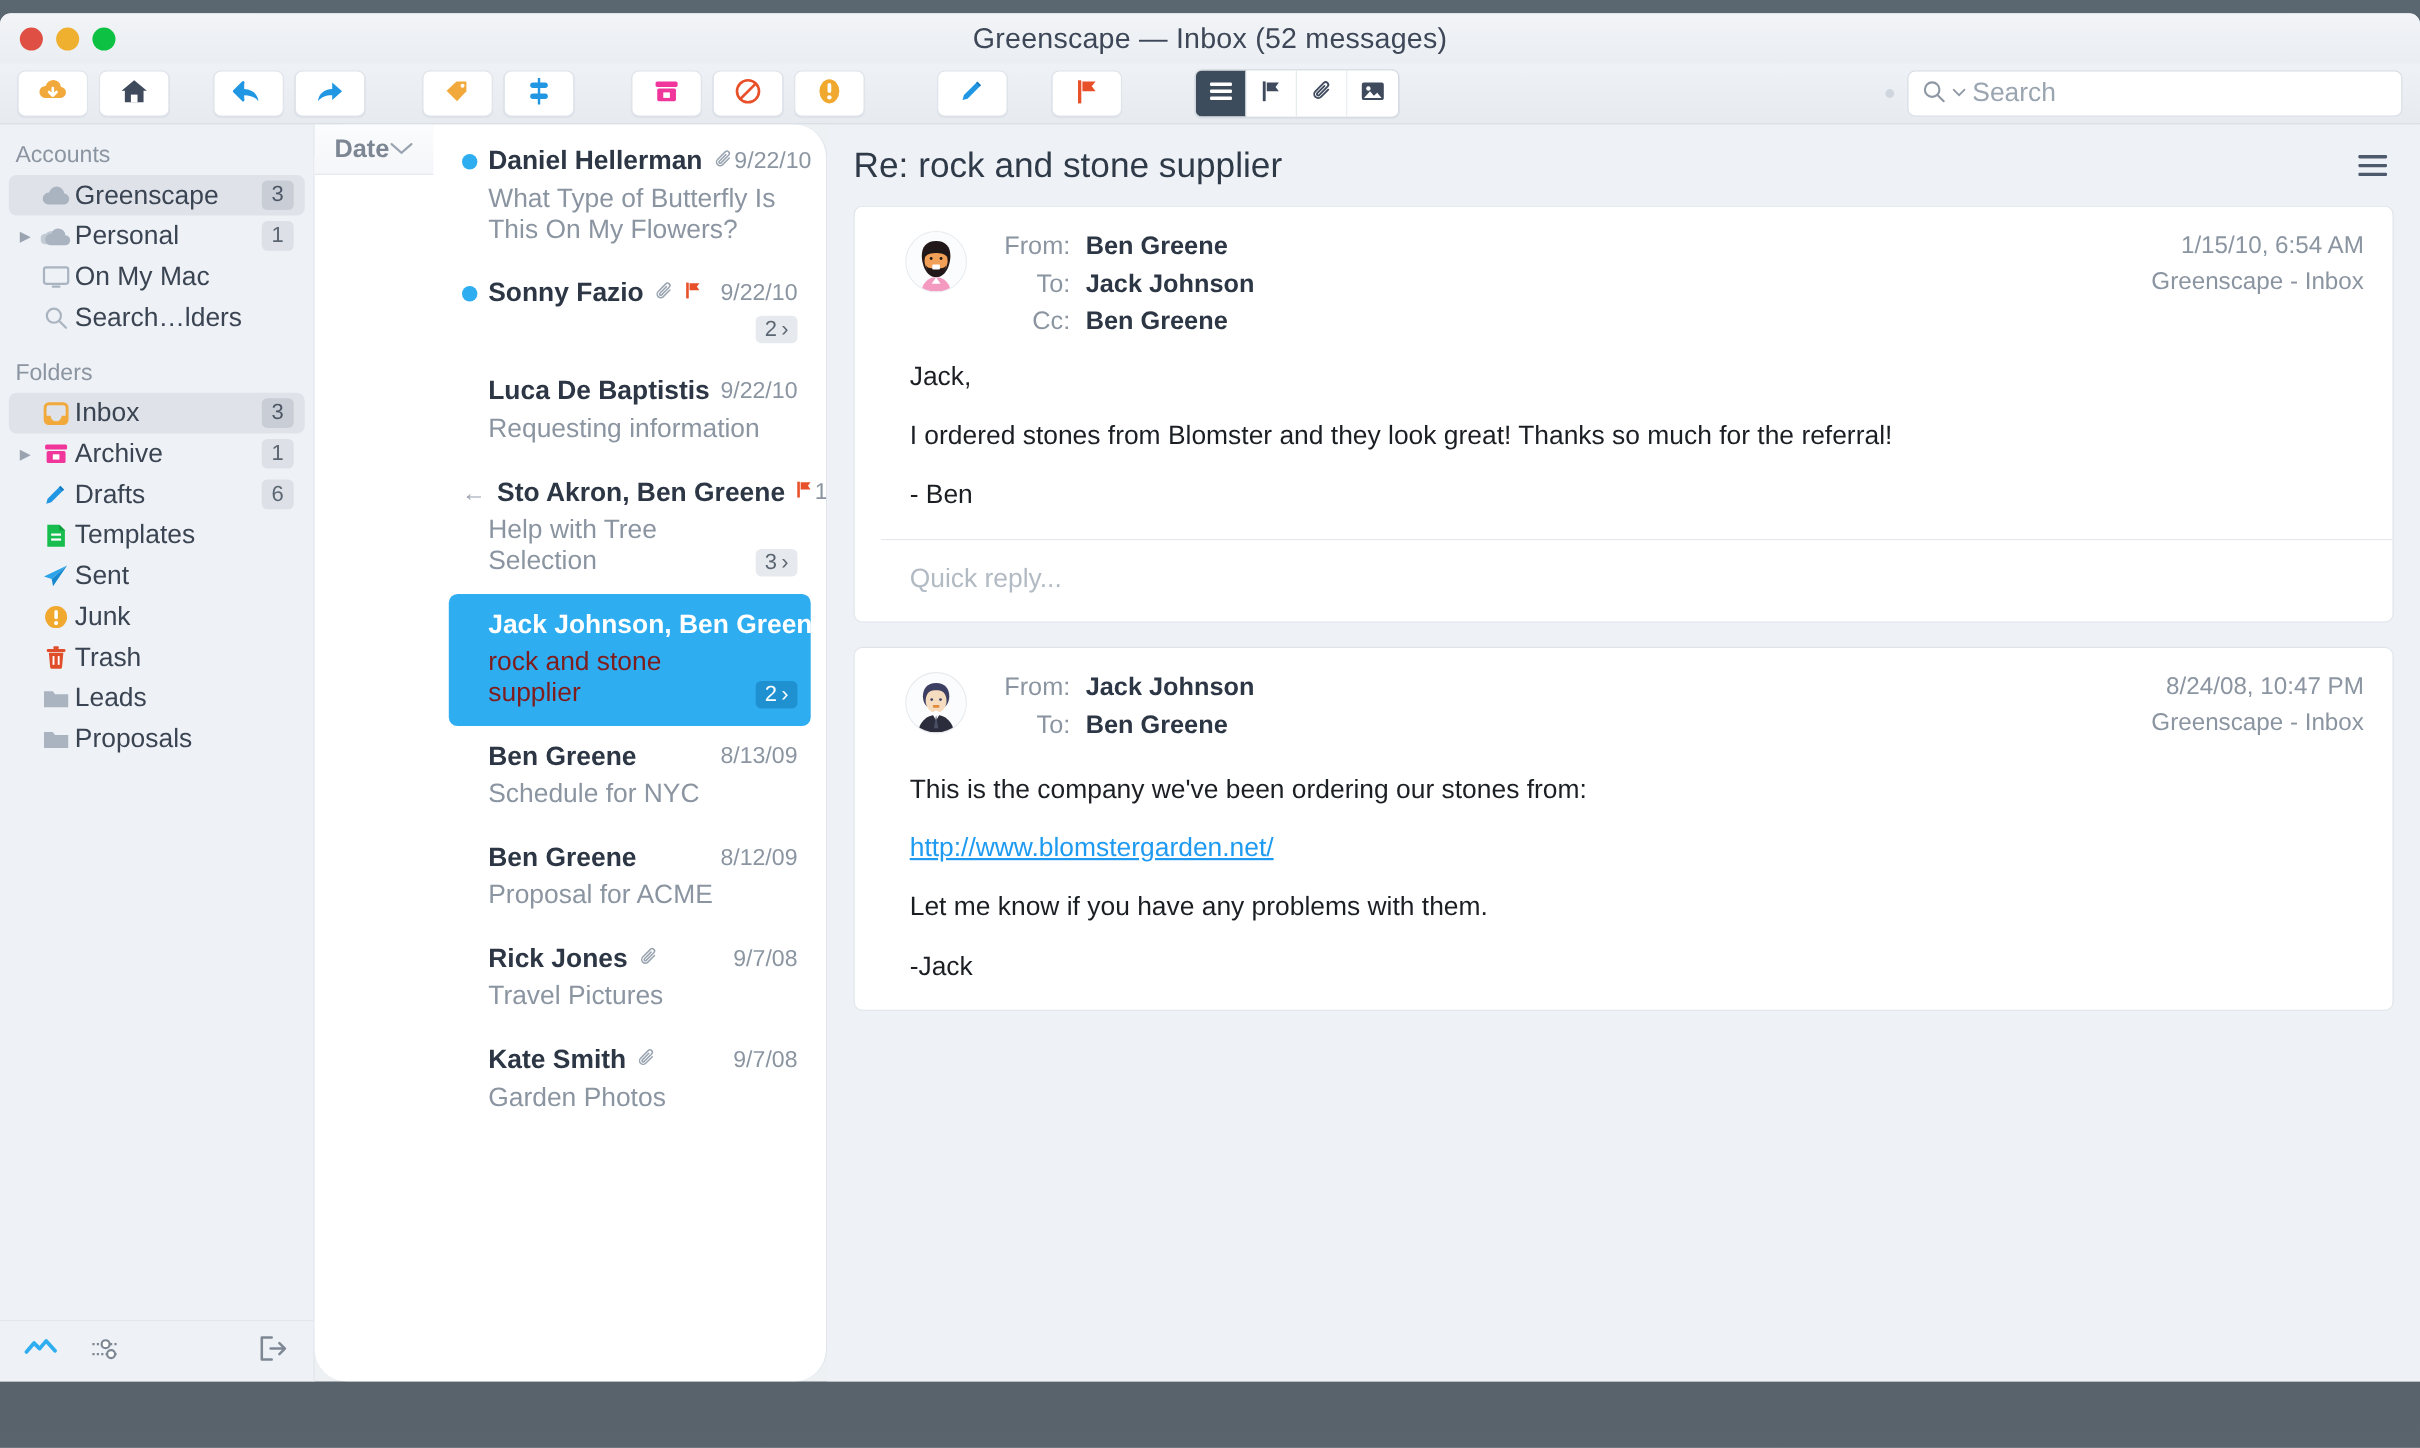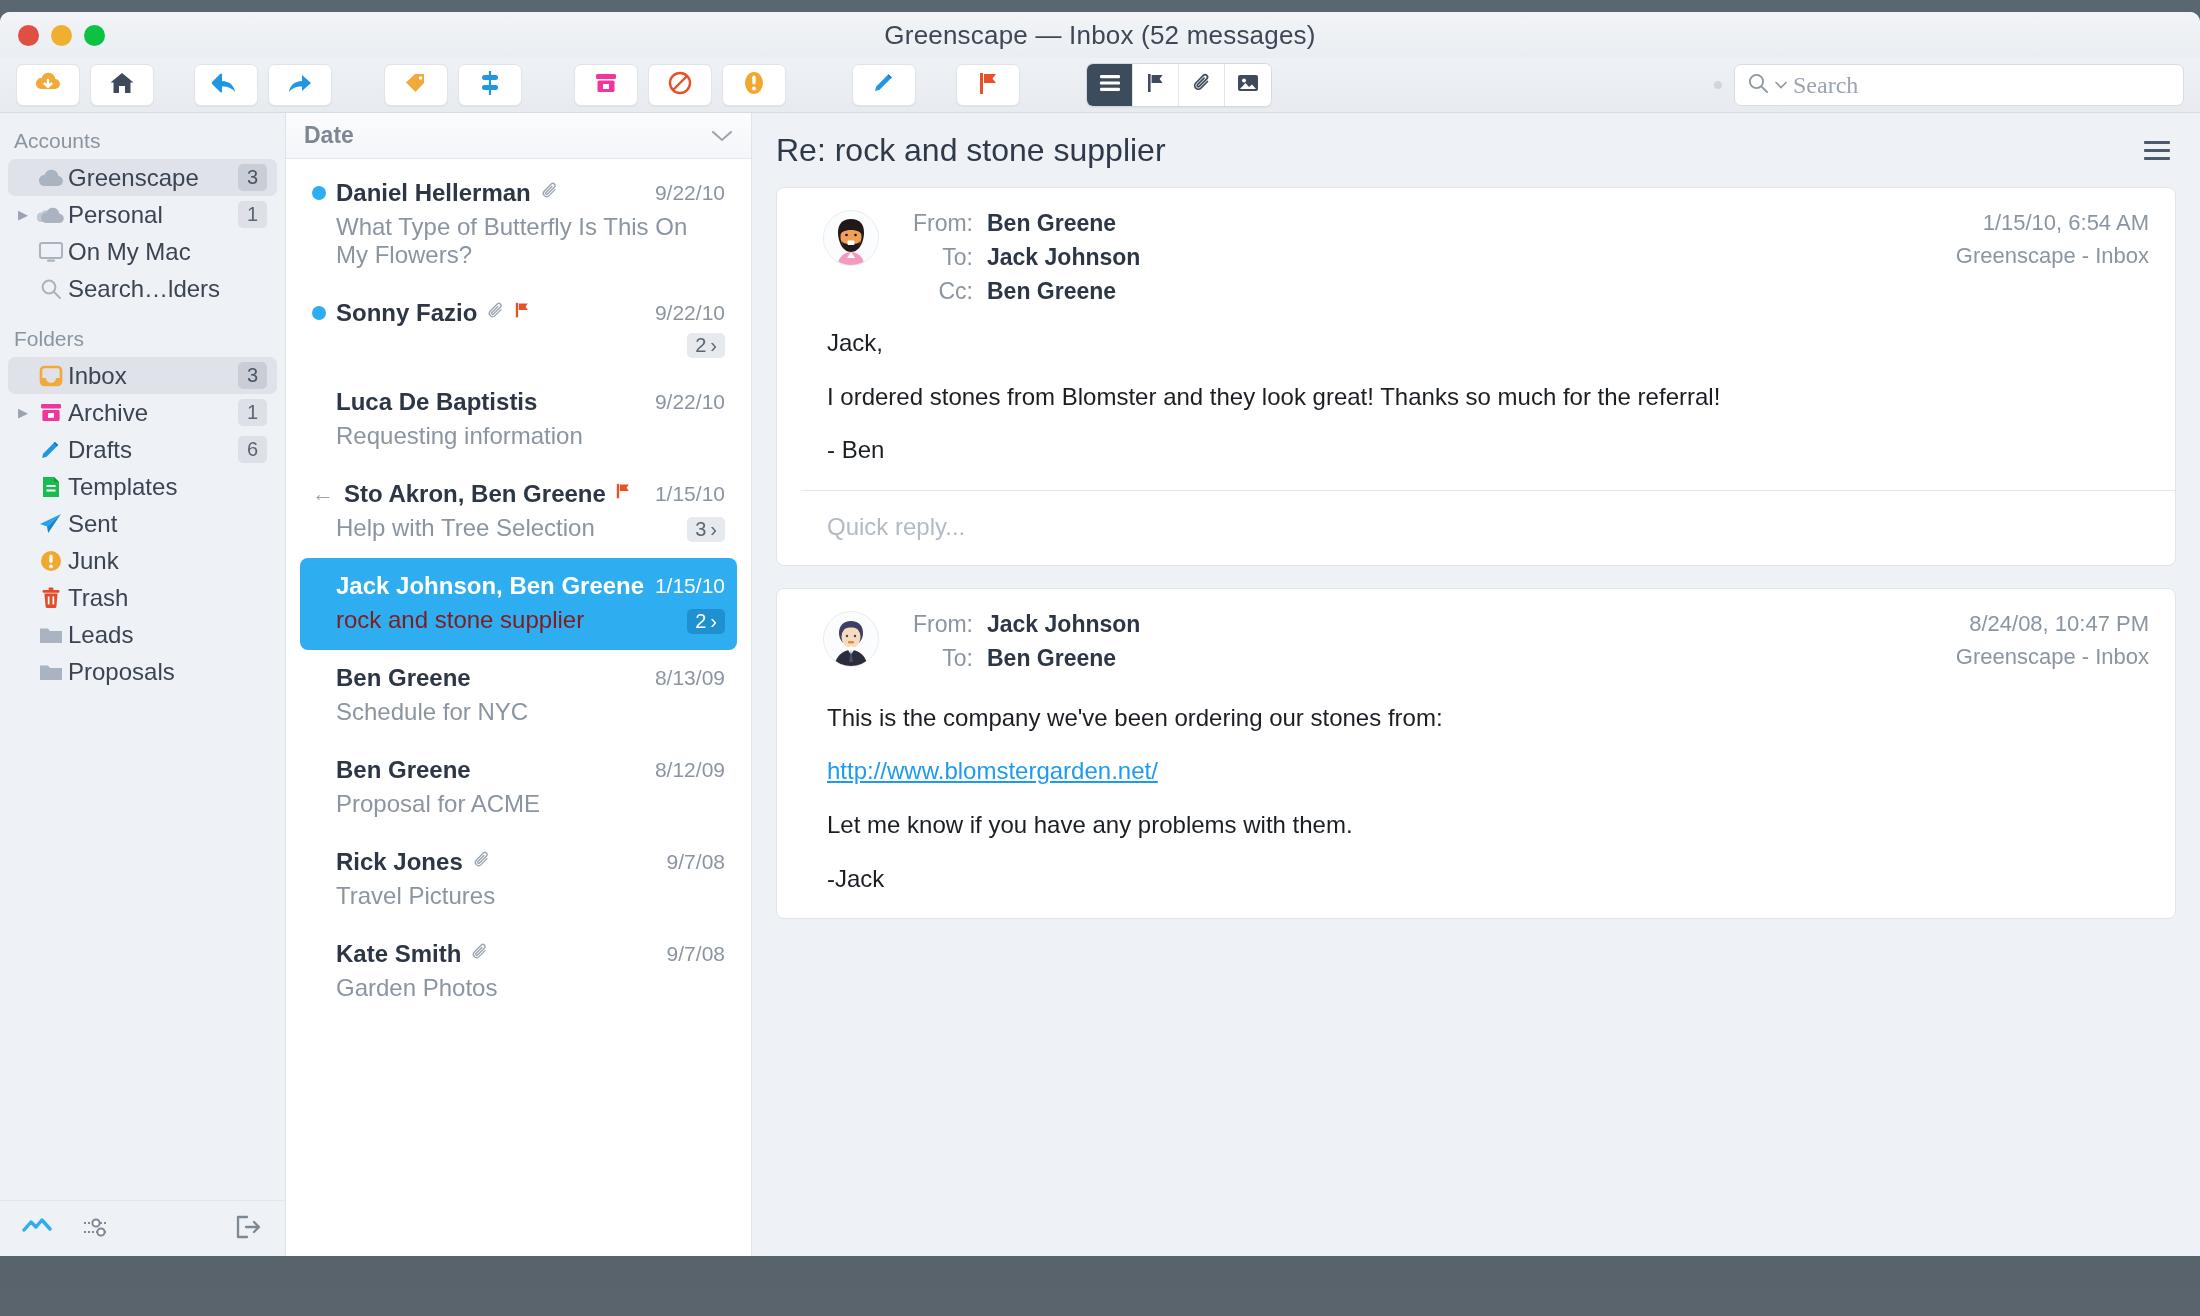--- a/index.html
+++ b/index.html
@@ -47,21 +47,20 @@
 
   
   .toolbar {
     height: 55px;
     flex: none;
     background: linear-gradient(180deg,#eef1f5 0%, #e7ebf0 100%);
     border-bottom: 1px solid #d6dce3;
     display: flex; align-items: center;
     padding: 0 16px;
     position: relative;
-    font-family: Liberation Serif, serif;
   }
   .tbtn {
     width: 64px; height: 42px;
     background: #ffffff;
     border: 1px solid #dfe4ea;
     border-radius: 7px;
     display: flex; align-items: center; justify-content: center;
     margin-right: 10px;
     box-shadow: 0 1px 1px rgba(20,40,70,.05);
   }
@@ -152,21 +151,21 @@
     gap: 30px;
     border-top: 1px solid #e2e7ec;
   }
   .sidebar-foot .right { margin-left: auto; }
 
   
   .list {
     width: 466px; flex: none;
     background: #fff;
     border-right: 1px solid #dfe4ea;
-    display: flex; flex-direction: column;
+    display: flex; flex-direction: row; border-radius: 30px;
   }
   .list-head {
     height: 46px; flex: none;
     background: linear-gradient(180deg,#fbfcfd,#f4f6f9);
     border-bottom: 1px solid #e2e7ec;
     display: flex; align-items: center;
     padding: 0 18px;
   }
   .list-head-label { font-size: 23px; color: #7d8794; font-weight: bold; }
   .list-head-chev { margin-left: auto; color: #9aa4b0; font-size: 20px; }

